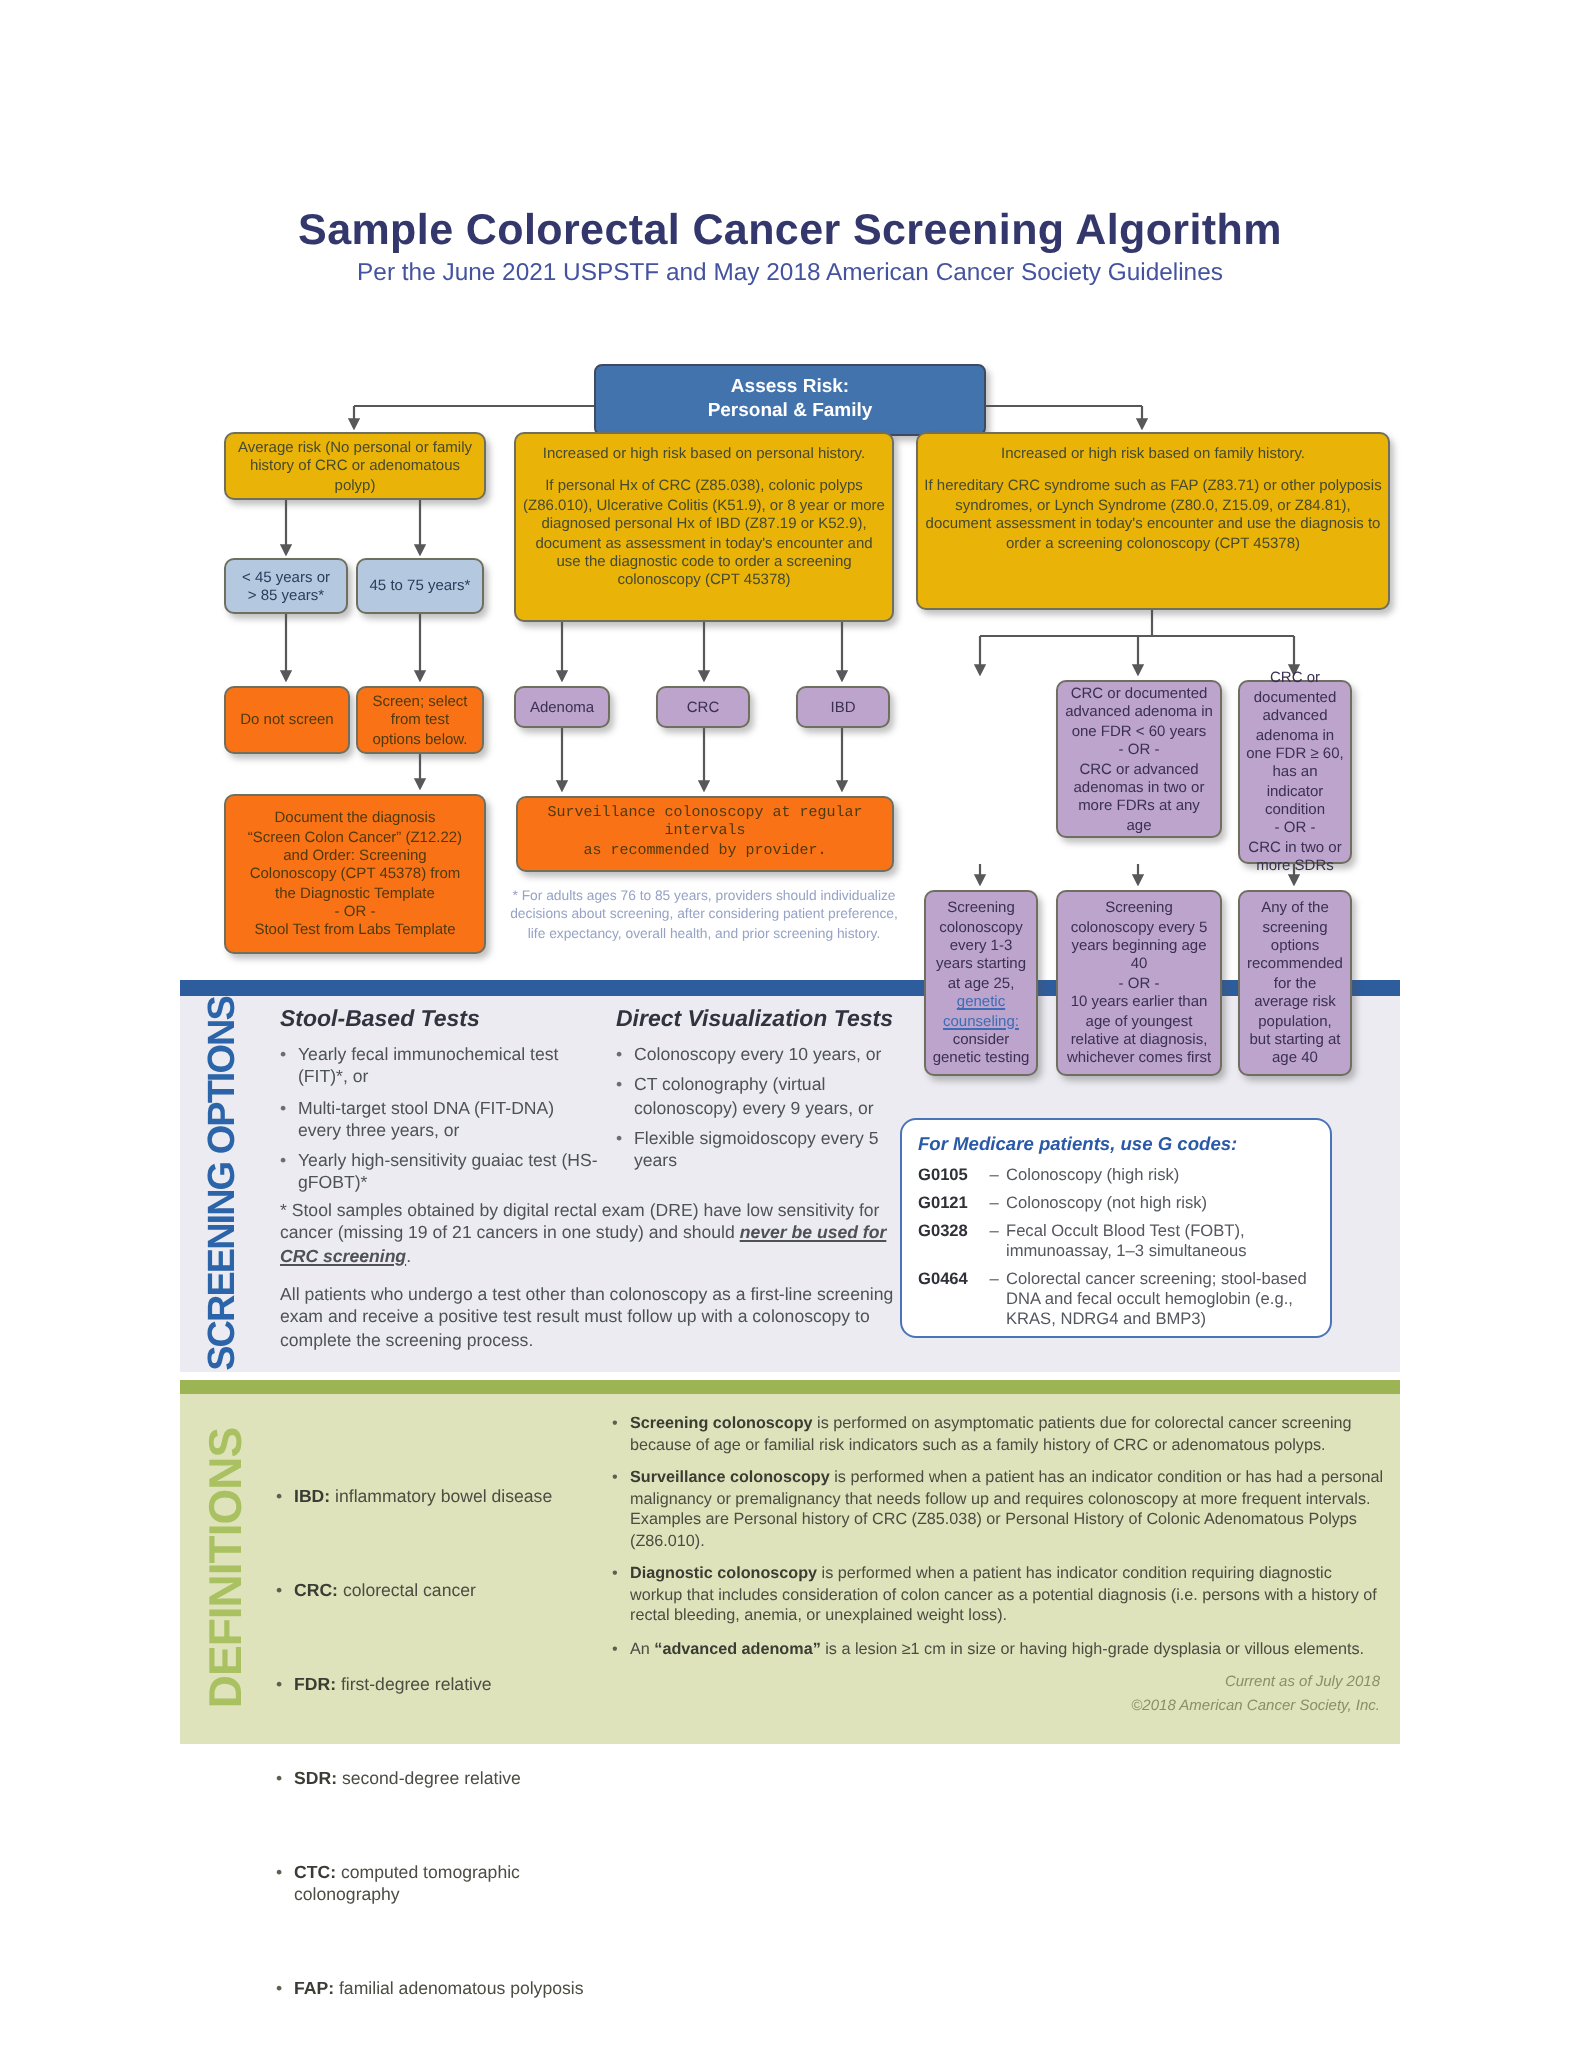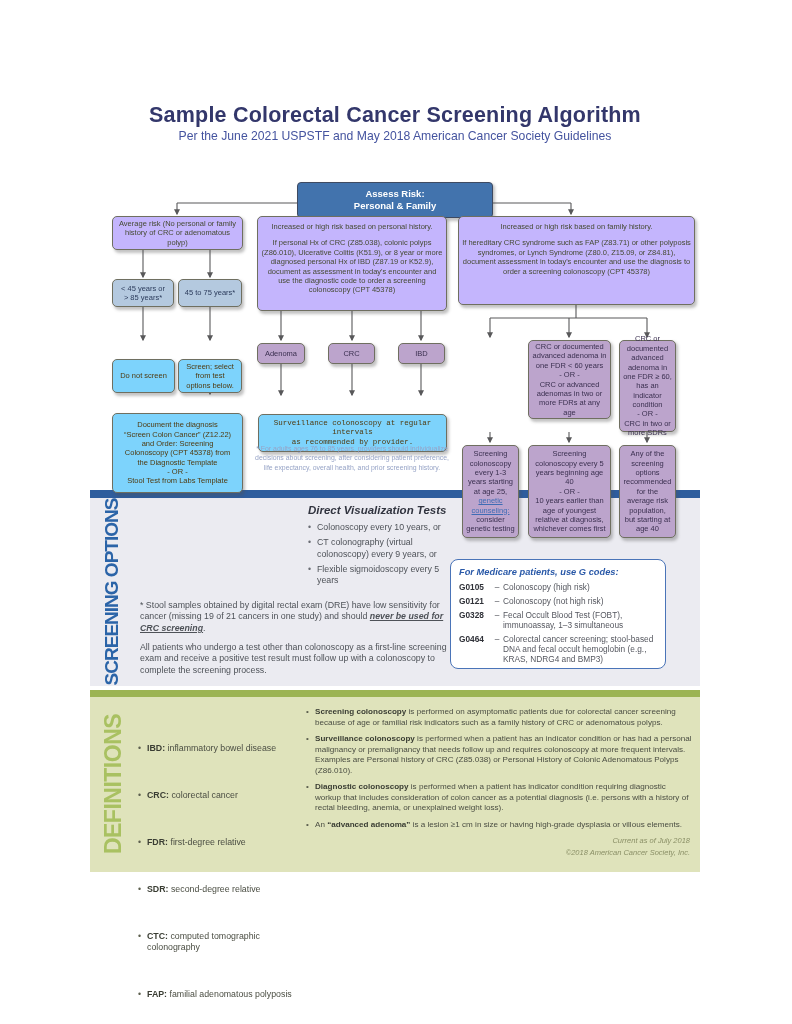--- a/index.html
+++ b/index.html
@@ -12,23 +12,23 @@
               font-size:12.2px; color:#44539f; }
 
   .box { position:absolute; box-sizing:border-box; border:1px solid #6f6f60; border-radius:5px;
          box-shadow:2px 2.5px 3px rgba(80,80,80,0.35); display:flex; align-items:center;
          justify-content:center; text-align:center; padding:2px 3px; z-index:2; line-height:1.25; }
   .pre { white-space:pre-line; }
   .col { flex-direction:column; justify-content:flex-start; padding-top:5px; }
   .gtitle { margin-bottom:7px; width:100%; }
   .assess { background:#4273ad; border-color:#3e4a61; color:#ffffff; font-weight:bold;
             font-size:9.5px; border-radius:4px;margin-top:25px; }
-  .green  { background:#c4b5fd; color:#454a33; font-size:7.5px; }
+  .green  { background:#eab308; color:#454a33; font-size:7.5px; }
   .bluebx { background:#b4c9df; color:#2c3c5c; font-size:7.5px; }
-  .orange { background:#7dd3fc; color:#4f3a10; font-size:7.5px;margin-top:16px; }
+  .orange { background:#f97316; color:#4f3a10; font-size:7.5px; }
   .purple { background:#bca4cc; color:#3b3050; font-size:7.5px; }
   .link { color:#3f6cb5; text-decoration:underline; cursor:pointer; }
 
   .flow-note { position:absolute; left:252px; top:444px; width:200px; text-align:center;
                font-size:6.9px; line-height:1.35; color:#96a3c6; z-index:2; }
 
   .bar-blue { position:absolute; left:90px; top:490px; width:610px; height:8px;
               background:#2e5d9d; z-index:0; }
   .options-band { position:absolute; left:90px; top:498px; width:610px; height:188px;
                   background:#ebebf1; z-index:0; }
@@ -179,20 +179,28 @@
   </div>
   <div class="box purple pre" style="left:528px;top:445px;width:83px;height:93px;">Screening colonoscopy every 5 years beginning age 40
 - OR -
 10 years earlier than age of youngest relative at diagnosis, whichever comes first</div>
   <div class="box purple" style="left:619px;top:445px;width:57px;height:93px;">Any of the screening options recommended for the average risk population, but starting at age 40</div>
 
   <div class="bar-blue"></div>
   <div class="options-band"></div>
   <div class="v-label v-options">SCREENING OPTIONS</div>
 
+  <div class="opt-col" style="left:140px;top:504px;width:160px;">
+    <div class="opt-head">Stool-Based Tests</div>
+    <ul class="blist">
+      <li>Yearly fecal immunochemical test (FIT)*, or</li>
+      <li>Multi-target stool DNA (FIT-DNA) every three years, or</li>
+      <li>Yearly high-sensitivity guaiac test (HS-gFOBT)*</li>
+    </ul>
+  </div>
 
   <div class="opt-col" style="left:308px;top:504px;width:154px;">
     <div class="opt-head">Direct Visualization Tests</div>
     <ul class="blist">
       <li>Colonoscopy every 10 years, or</li>
       <li>CT colonography (virtual colonoscopy) every 9 years, or</li>
       <li>Flexible sigmoidoscopy every 5 years</li>
     </ul>
   </div>
 

